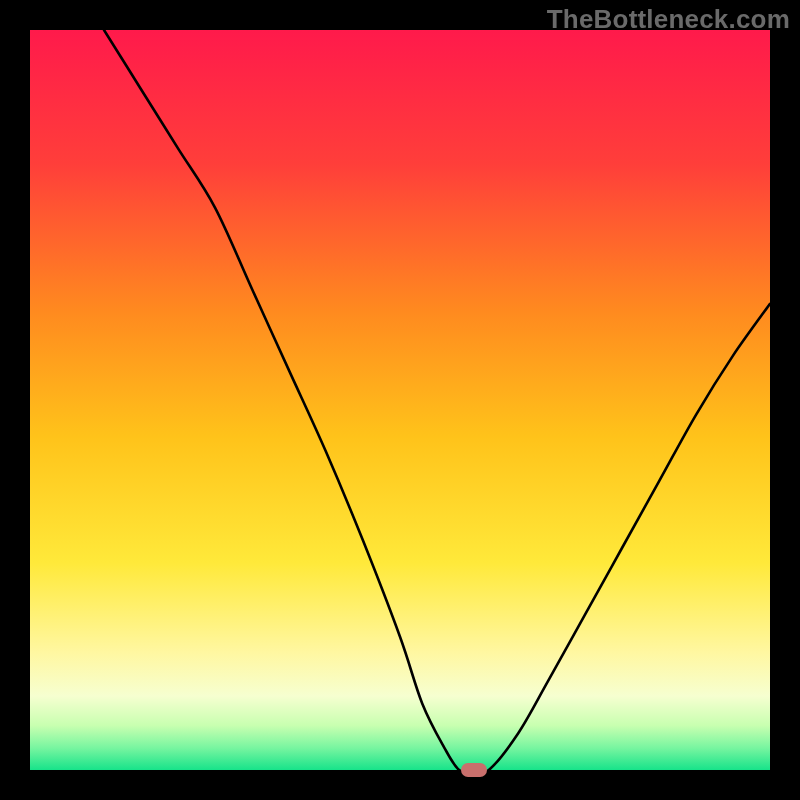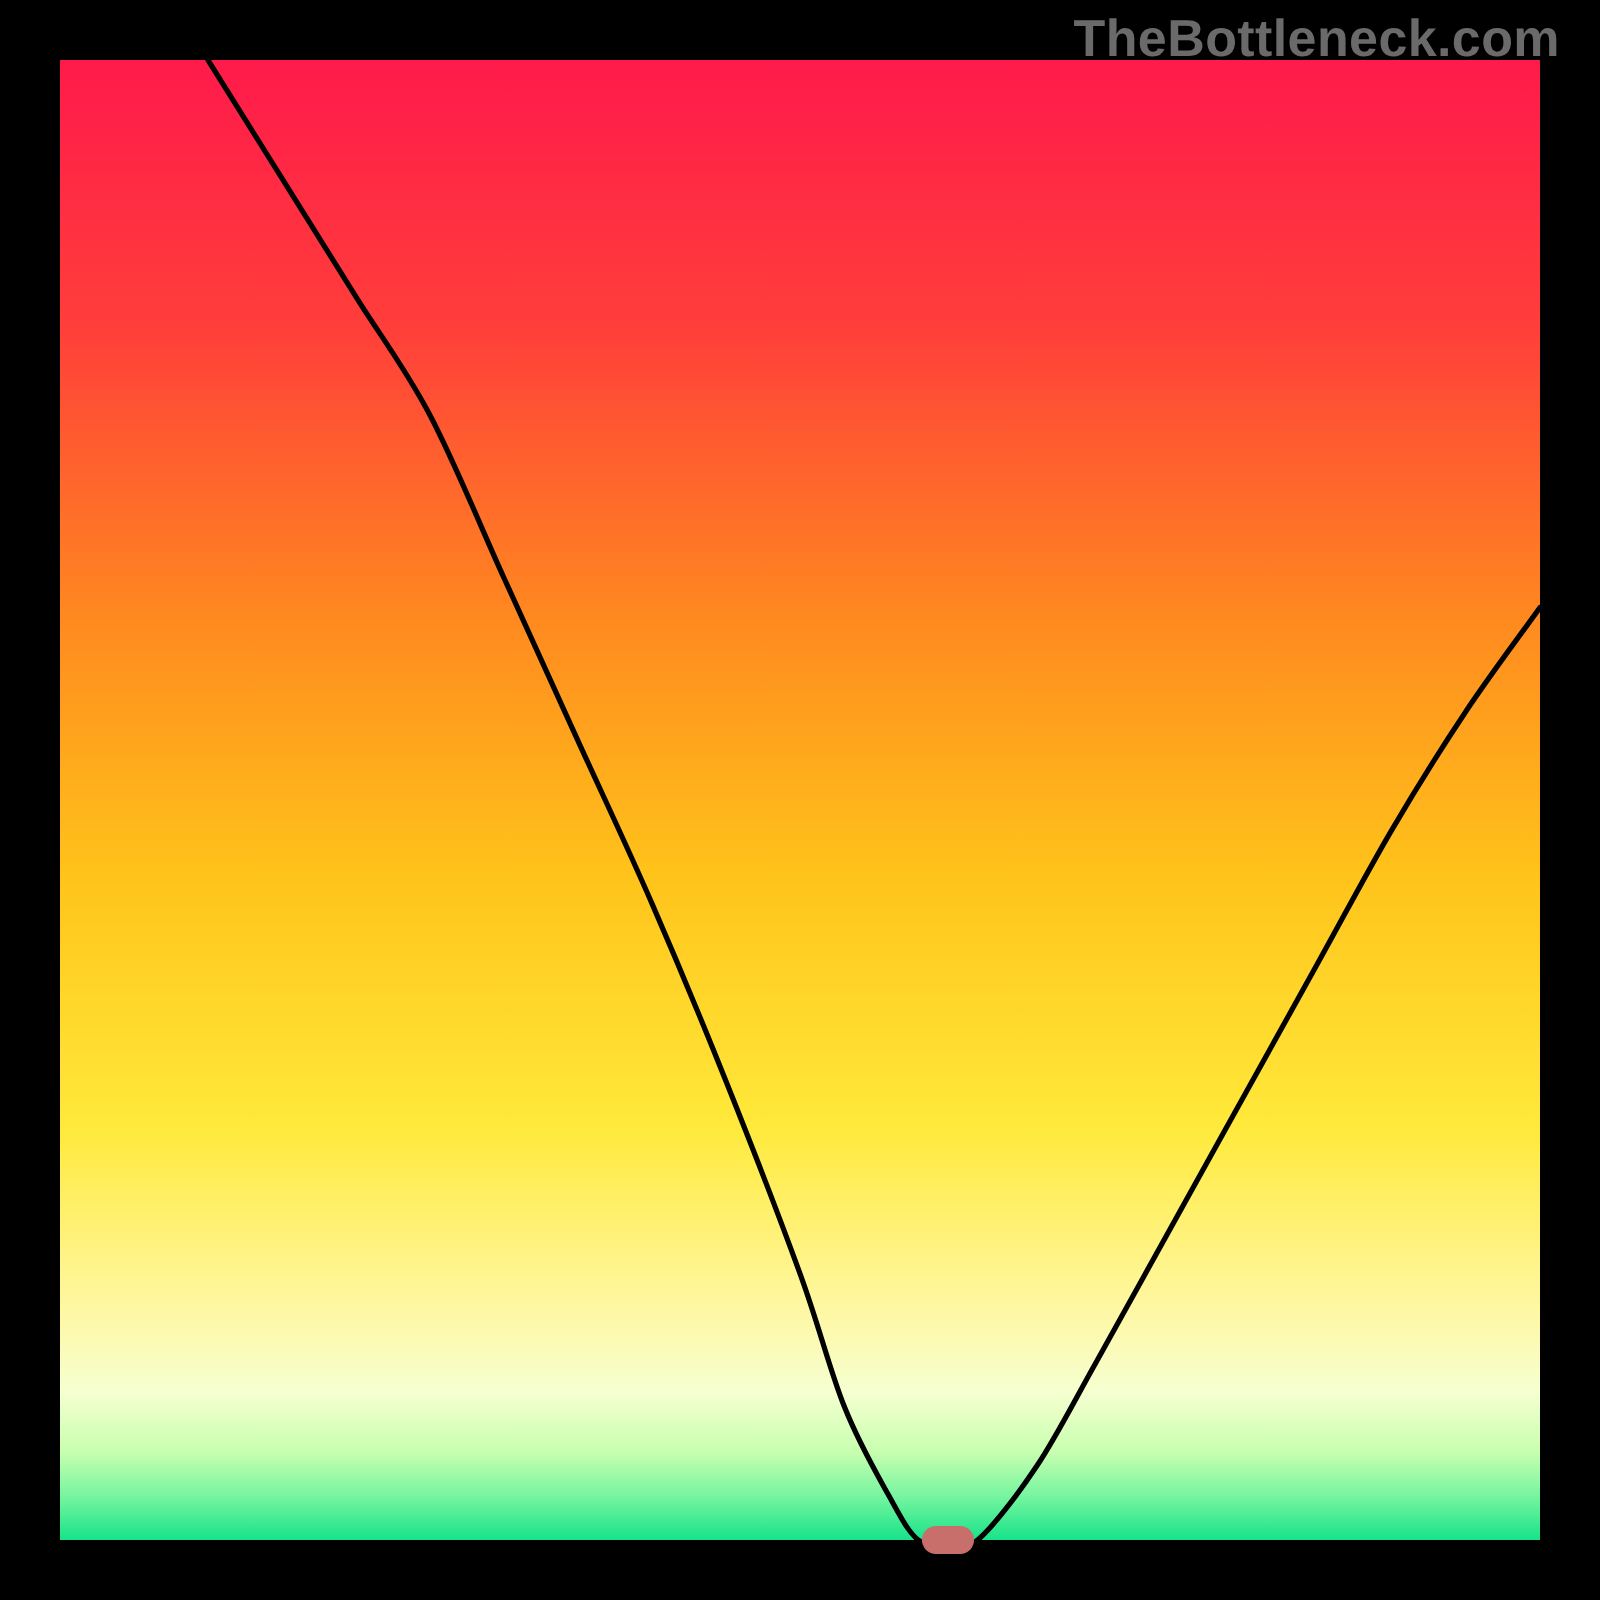--- a/index.html
+++ b/index.html
@@ -6,21 +6,21 @@
   html, body { width: 800px; height: 800px; overflow: hidden; background: #000; }
   .frame {
     position: relative;
     width: 800px;
     height: 800px;
     background: #000;
   }
   .watermark {
     position: absolute;
     top: 4px;
-    right: 20px;
+    right: 10px;
     font-family: Arial, Helvetica, sans-serif;
     font-size: 26px;
     font-weight: 600;
     color: #6a6a6a;
     letter-spacing: 0.2px;
   }
   .plot {
     position: absolute;
     left: 30px;
     top: 30px;

